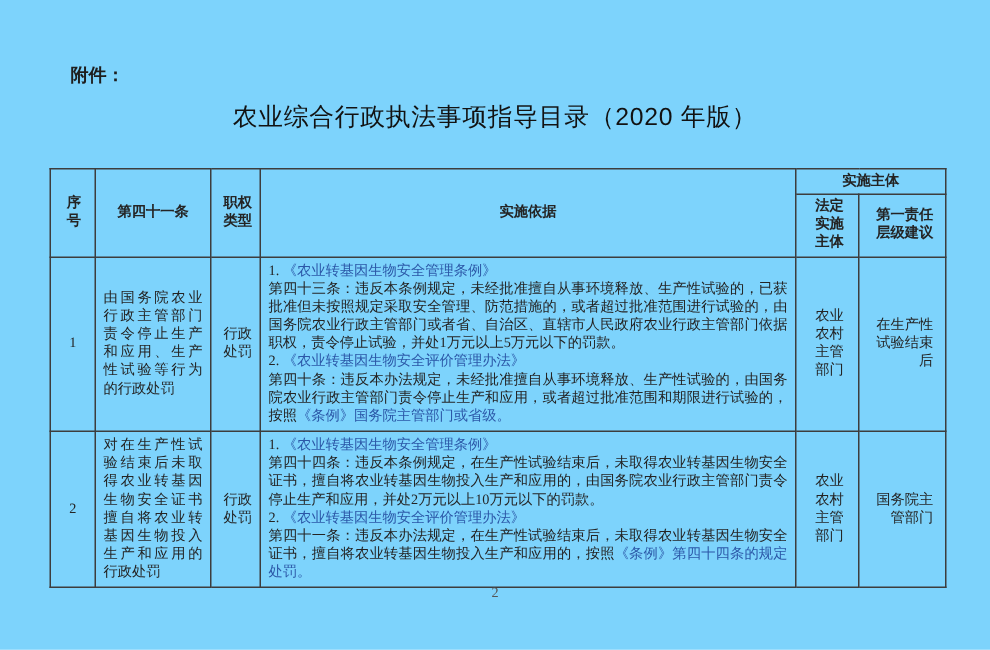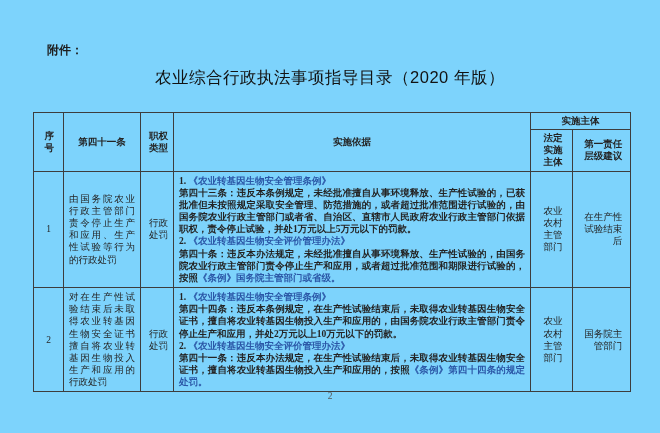--- a/index.html
+++ b/index.html
@@ -43,21 +43,21 @@
     padding:2px 1px;
     margin-top:24px;
   }
   .catalog td.center { text-align:center; }
   .stack { display:inline-block; text-align:right; vertical-align:middle; }
   .w1 { max-width:1.15em; }
   .w2 { max-width:2.3em; }
   .w4 { max-width:4.35em; }
   td.basis { text-align:justify; padding:3px 5px; }
   td.name-cell { text-align:justify; padding:3px 5px; }
-  .para { margin:0;font-weight:bold; }
+  .para { margin:0; }
   .link { color:var(--link-blue, #2b57a7); }
   .pagenum {
     position:absolute; top:391px; left:0; right:0;
     text-align:center; font-size:9.5px; color:#555;
   }
 </style>
 </head>
 <body>
 
 <div class="page">

